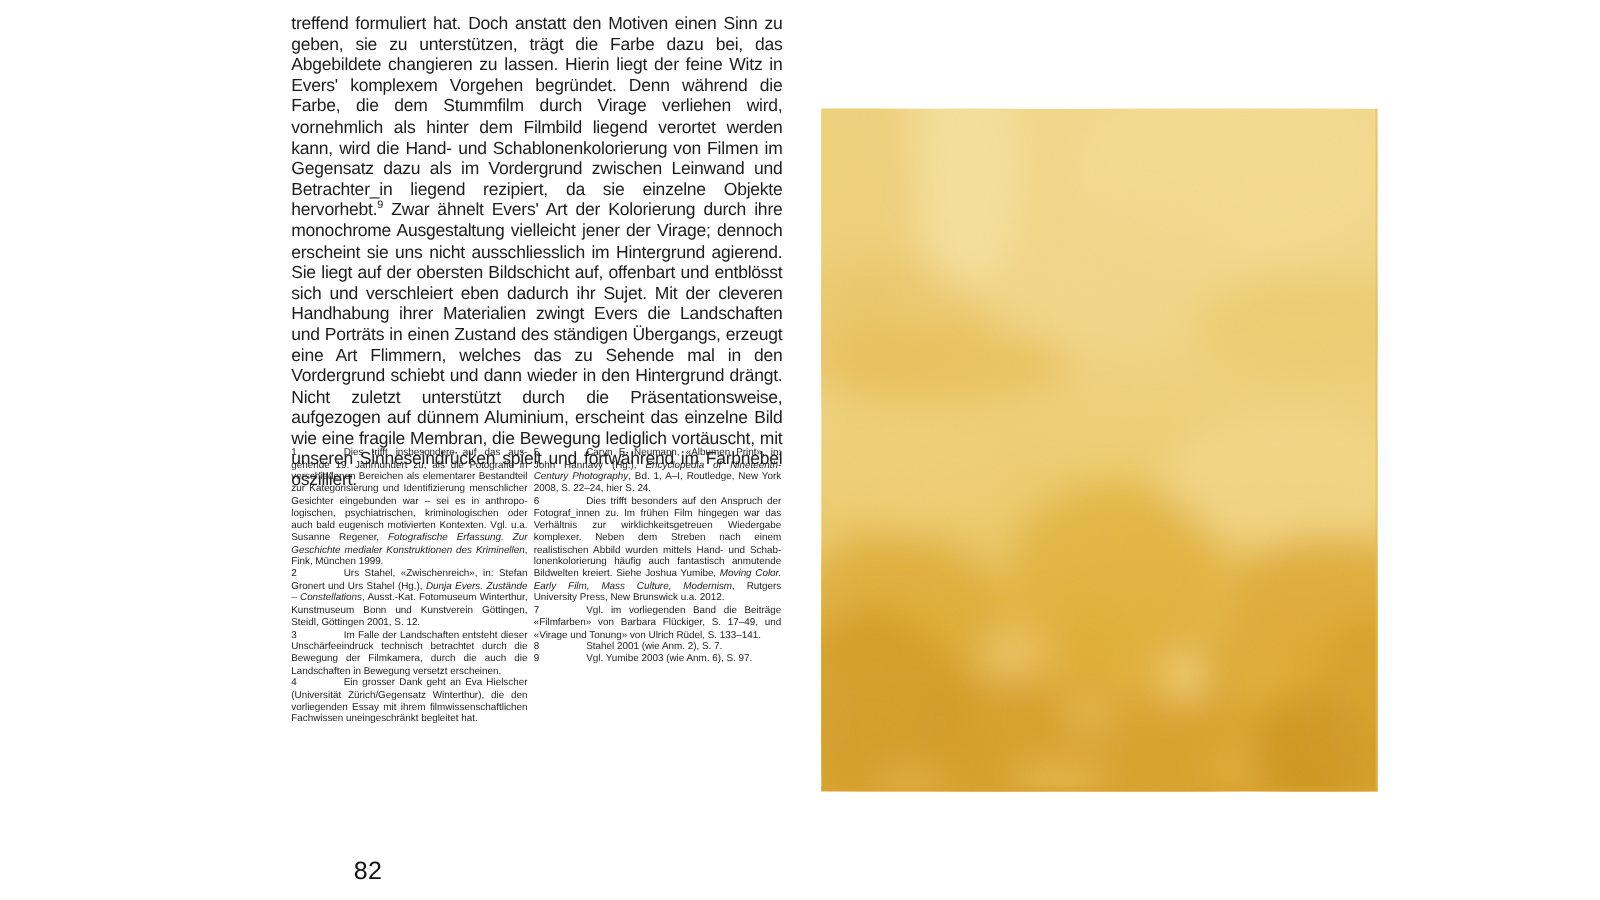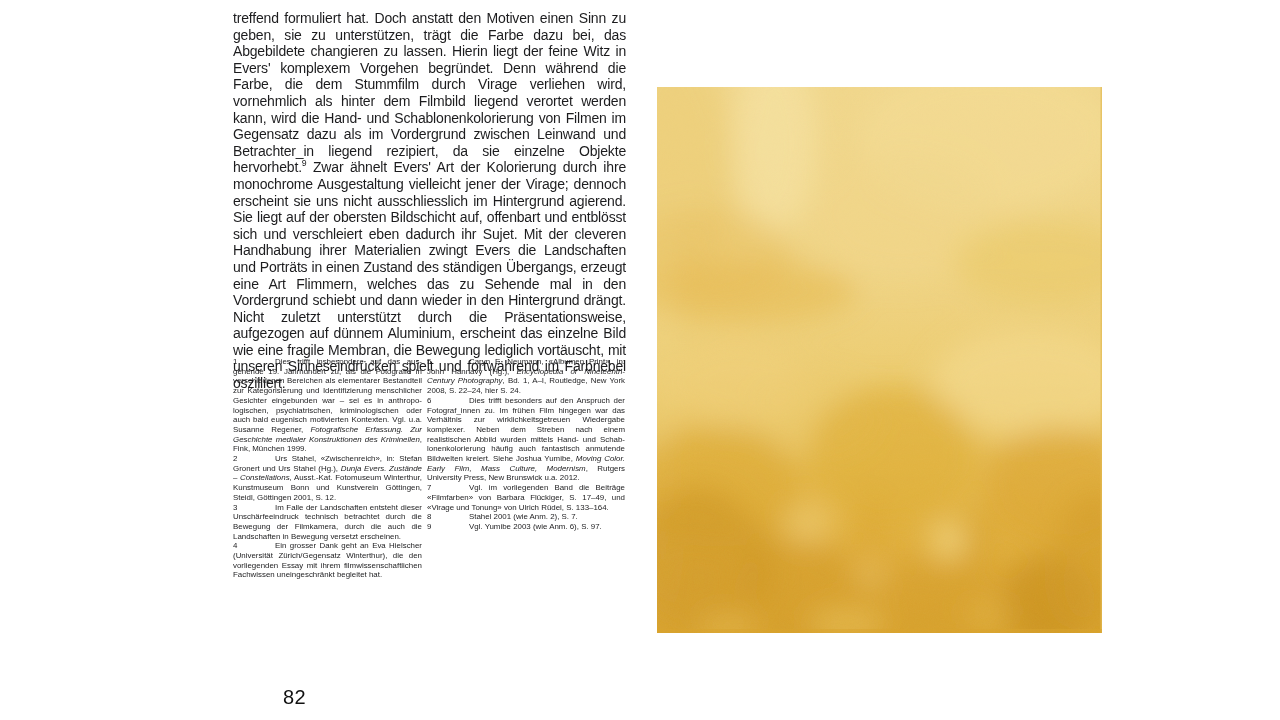--- a/index.html
+++ b/index.html
@@ -73,21 +73,21 @@
   <section class="fn-col fn-left" lang="de">
       <p class="footnote"><span class="fn-num">1</span><span>Dies trifft insbesondere auf das aus­gehende 19. Jahrhundert zu, als die Fotografie in verschiedenen Bereichen als elementarer Bestandteil zur Kategorisierung und Identifizierung mensch­licher Gesichter eingebunden war – sei es in anthropo­logischen, psychiatrischen, kriminologischen oder auch bald eugenisch motivierten Kontexten. Vgl. u.a. Susanne Regener, </span><span class="it">Fotografische Erfassung. Zur Geschichte medialer Konstruktionen des Kriminellen</span><span>, Fink, München 1999.</span></p>
       <p class="footnote"><span class="fn-num">2</span><span>Urs Stahel, «Zwischenreich», in: Stefan Gronert und Urs Stahel (Hg.), </span><span class="it">Dunja Evers. Zustände – Constellations</span><span>, Ausst.-Kat. Fotomuseum Winterthur, Kunstmuseum Bonn und Kunstverein Göttingen, Steidl, Göttingen 2001, S. 12.</span></p>
       <p class="footnote"><span class="fn-num">3</span><span>Im Falle der Landschaften entsteht dieser Unschärfeeindruck technisch betrachtet durch die Bewegung der Filmkamera, durch die auch die Landschaften in Bewegung versetzt erscheinen.</span></p>
       <p class="footnote"><span class="fn-num">4</span><span>Ein grosser Dank geht an Eva Hielscher (Universität Zürich/Gegensatz Winterthur), die den vorliegenden Essay mit ihrem filmwissenschaft­lichen Fachwissen uneingeschränkt begleitet hat.</span></p>
     </section>
 
   <section class="fn-col fn-right" lang="de">
       <p class="footnote"><span class="fn-num">5</span><span>Caryn E. Neumann, «Albumen Print», in: John Hannavy (Hg.), </span><span class="it">Encyclopedia of Nineteenth-Century Photography</span><span>, Bd. 1, A–I, Routledge, New York 2008, S. 22–24, hier S. 24.</span></p>
       <p class="footnote"><span class="fn-num">6</span><span>Dies trifft besonders auf den Anspruch der Fotograf_innen zu. Im frühen Film hingegen war das Verhältnis zur wirklichkeitsgetreuen Wieder­gabe komplexer. Neben dem Streben nach einem realistischen Abbild wurden mittels Hand- und Schab­lonenkolorierung häufig auch fantastisch anmutende Bildwelten kreiert. Siehe Joshua Yumibe, </span><span class="it">Moving Color. Early Film, Mass Culture, Modernism</span><span>, Rutgers University Press, New Brunswick u.a. 2012.</span></p>
-      <p class="footnote"><span class="fn-num">7</span><span>Vgl. im vorliegenden Band die Beiträge «Filmfarben» von Barbara Flückiger, S. 17–49, und «Virage und Tonung» von Ulrich Rüdel, S. 133–164.</span></p>
+      <p class="footnote"><span class="fn-num">7</span><span>Vgl. im vorliegenden Band die Beiträge «Filmfarben» von Barbara Flückiger, S. 17–49, und «Virage und Tonung» von Ulrich Rüdel, S. 133–141.</span></p>
       <p class="footnote"><span class="fn-num">8</span><span>Stahel 2001 (wie Anm. 2), S. 7.</span></p>
       <p class="footnote"><span class="fn-num">9</span><span>Vgl. Yumibe 2003 (wie Anm. 6), S. 97.</span></p>
     </section>
 
   <div class="page-number">82</div>
 
   <figure class="plate">
     <svg viewBox="0 0 445 546" xmlns="http://www.w3.org/2000/svg" role="img">
       <defs>
         <linearGradient id="base" x1="0" y1="0" x2="0" y2="1">

